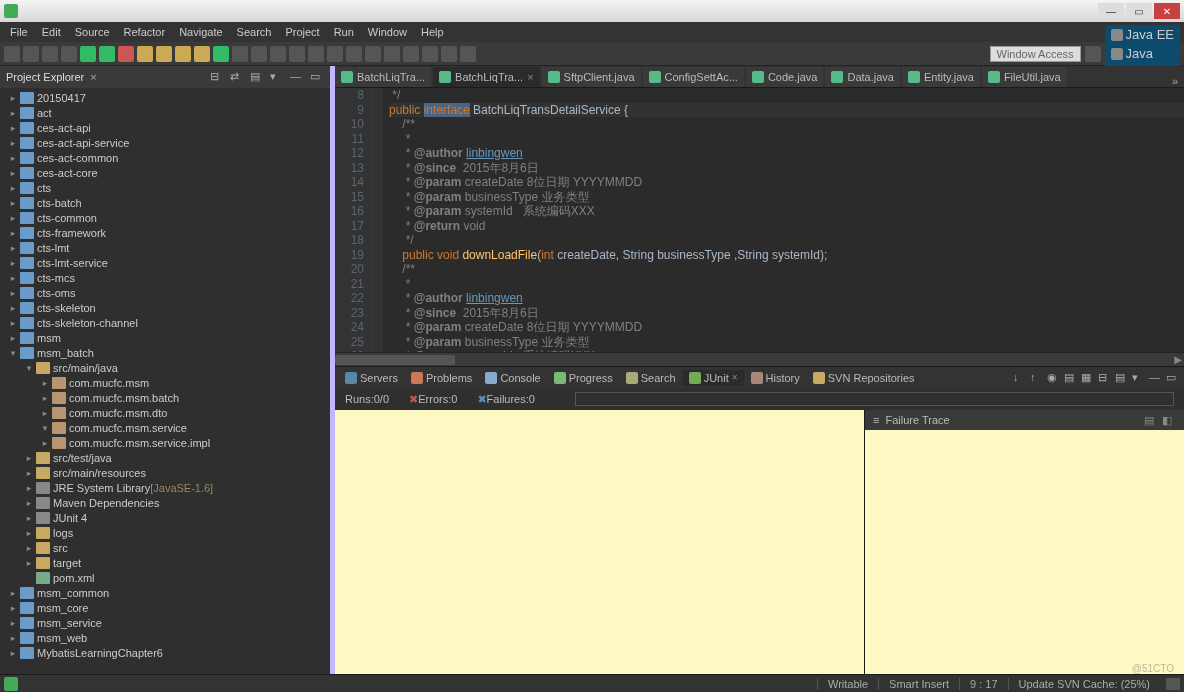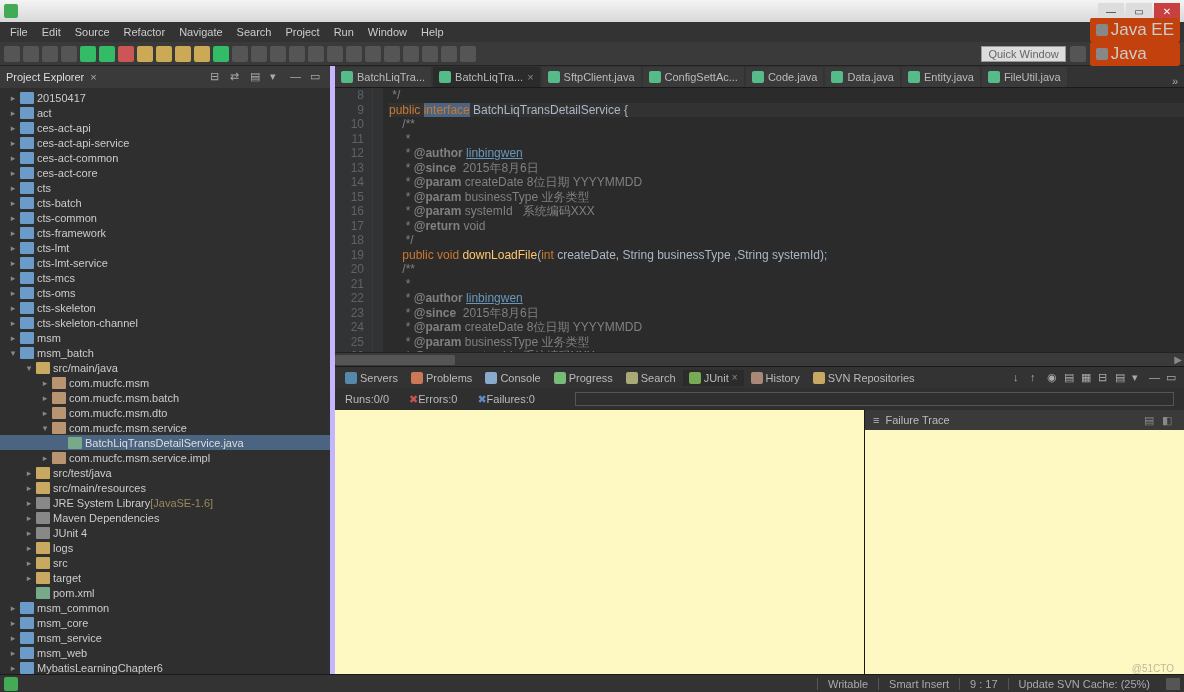--- a/index.html
+++ b/index.html
@@ -8,21 +8,21 @@
 .titlebar .icon { width:14px; height:14px; margin-right:4px; background:#4a5; border-radius:2px; }
 .win-ctrl { margin-left:auto; display:flex; gap:2px; }
 .win-ctrl div { width:26px; height:16px; background:#ddd; display:flex; align-items:center; justify-content:center; font-size:10px; }
 .win-ctrl .close { background:#c94040; color:#fff; }
 .menubar { height:20px; background:#333; display:flex; align-items:center; padding:0 4px; gap:2px; }
 .menubar span { padding:2px 6px; color:#ccc; font-size:11px; cursor:pointer; }
 .toolbar { height:24px; background:#3a3a3a; border-bottom:1px solid #222; display:flex; align-items:center; padding:0 4px; gap:3px; }
 .tbtn { width:16px; height:16px; background:#555; border-radius:2px; }
 .toolbar-right { margin-left:auto; display:flex; gap:4px; align-items:center; }
 .qa { background:#ddd; color:#666; padding:1px 6px; font-size:11px; border:1px solid #999; }
-.persp { background:#c2410c; padding:2px 6px; color:#ccc; font-size:17px; border-radius:2px; display:flex; align-items:center; gap:3px;}
+.persp { background:#0c4a6e; padding:2px 6px; color:#ccc; font-size:13px; border-radius:2px; display:flex; align-items:center; gap:3px;}
 .persp .ic{width:12px;height:12px;background:#888;border-radius:2px;}
 .main { display:flex; height:calc(100% - 22px - 20px - 24px - 18px); }
 .sidebar { width:335px; background:#2f2f2f; border-right:5px solid #c4b5fd; display:flex; flex-direction:column; }
 .view-hdr { height:22px; background:#3a3a3a; display:flex; align-items:center; padding:0 6px; gap:6px; }
 .view-hdr .ttl { color:#ddd; font-size:11px; }
 .view-hdr .x { margin-left:0; color:#aaa; cursor:pointer; }
 .view-hdr .spacer{flex:1;}
 .view-hdr .mini{width:14px;height:14px;color:#aaa;font-size:11px;cursor:pointer;}
 .tree { flex:1; overflow:auto; padding:2px 0; }
 .node { display:flex; align-items:center; height:15px; padding-left:6px; color:#ccc; white-space:nowrap; cursor:pointer;}
@@ -127,21 +127,21 @@
   <div class="tbtn"></div>
   <div class="tbtn"></div>
   <div class="tbtn"></div>
   <div class="tbtn"></div>
   <div class="tbtn"></div>
   <div class="tbtn"></div>
   <div class="tbtn"></div>
   <div class="tbtn"></div>
   <div class="tbtn"></div>
   <div class="toolbar-right">
-    <div class="qa">Quick Window</div>
+    <div class="qa">Window Access</div>
     <div class="tbtn"></div>
     <div id="persps">
         <span class="persp"><span class="ic"></span>Java EE</span>
         <span class="persp"><span class="ic"></span>Java</span>
         <span class="persp"><span class="ic"></span>Debug</span>
       </div>
   </div>
 </div>
 
 <div class="main">
@@ -265,25 +265,20 @@
         </div>
         <div class="node" style="padding-left: 38px;">
           <span class="arr">▸</span>
           <span class="ic ic-pkg"></span>
           <span class="lbl">com.mucfc.msm.dto</span>
         </div>
         <div class="node" style="padding-left: 38px;">
           <span class="arr">▾</span>
           <span class="ic ic-pkg"></span>
           <span class="lbl">com.mucfc.msm.service</span>
-        </div>
-        <div class="node sel" style="padding-left: 54px;">
-          <span class="arr"></span>
-          <span class="ic ic-file"></span>
-          <span class="lbl">BatchLiqTransDetailService.java</span>
         </div>
         <div class="node" style="padding-left: 38px;">
           <span class="arr">▸</span>
           <span class="ic ic-pkg"></span>
           <span class="lbl">com.mucfc.msm.service.impl</span>
         </div>
         <div class="node" style="padding-left: 22px;">
           <span class="arr">▸</span>
           <span class="ic ic-src"></span>
           <span class="lbl">src/test/java</span>

